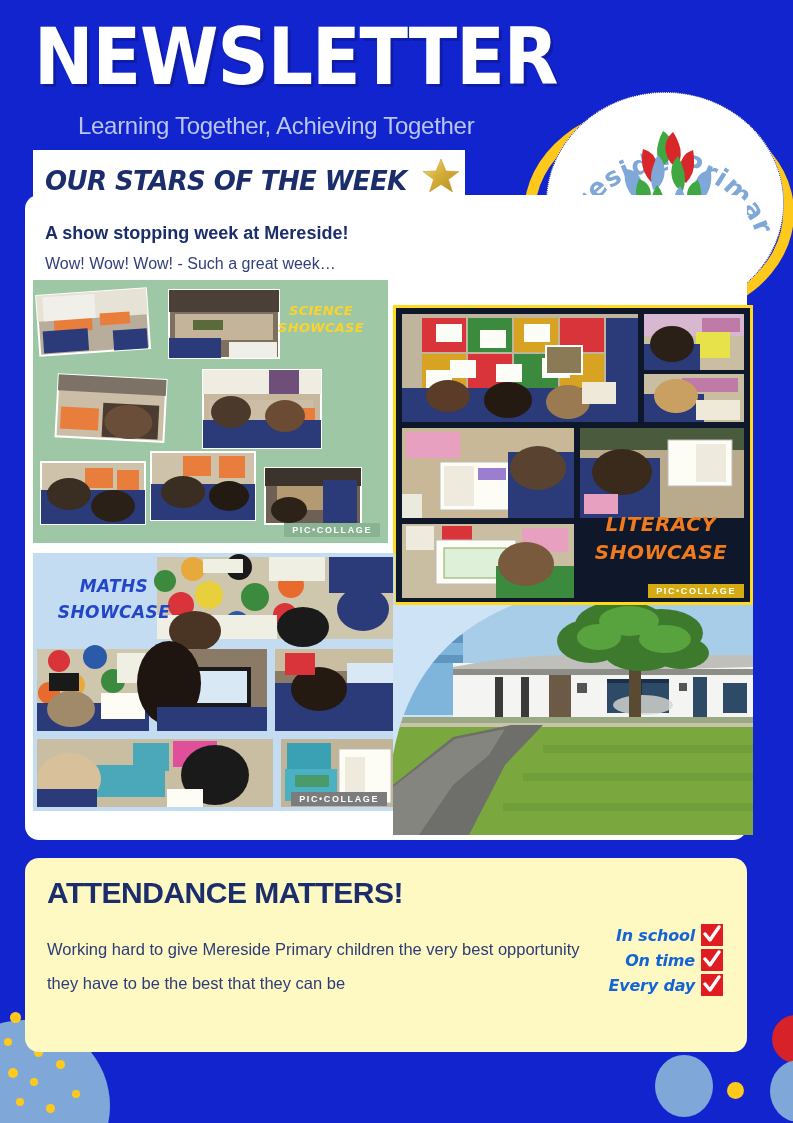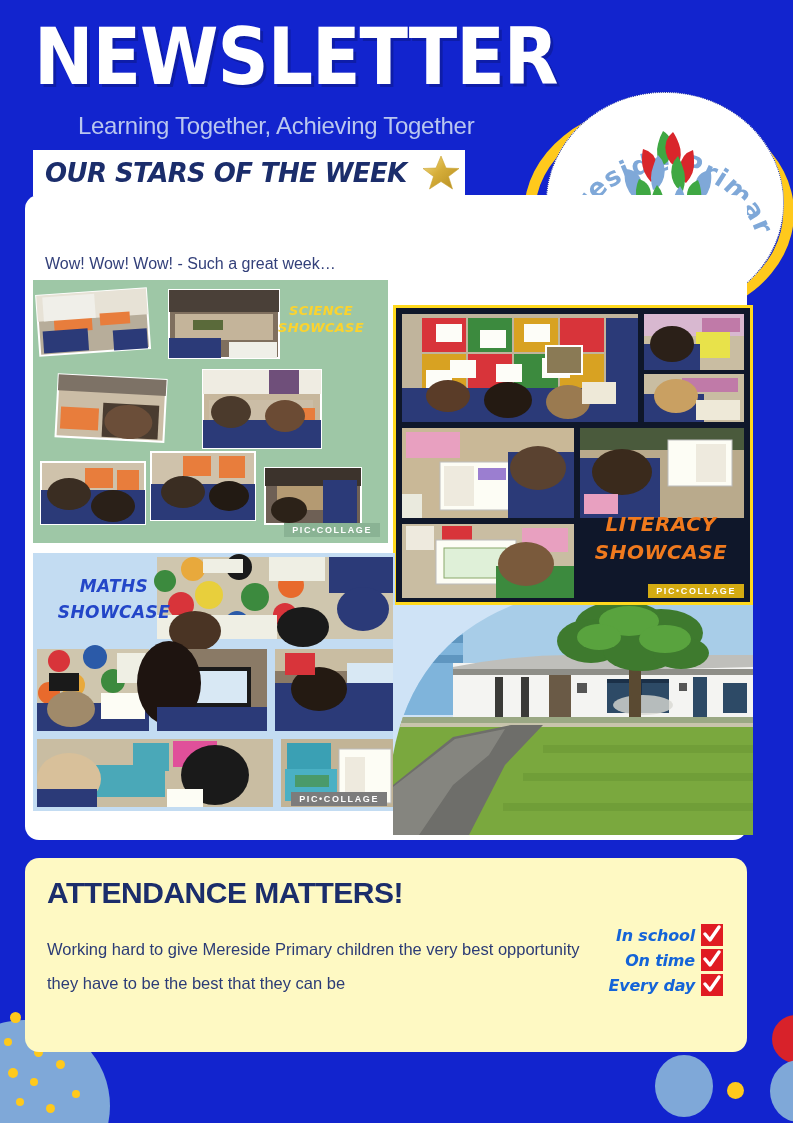--- a/index.html
+++ b/index.html
@@ -32,21 +32,21 @@
   .tagline {
     position:absolute; left:33px; top:112px;
     font-size:24px; color:#b9c6ef; letter-spacing:-0.3px;
     font-family:"Liberation Sans", sans-serif;
     margin-left:45px;
   }
 
   
   .stars-banner {
     position:absolute; left:33px; top:150px; width:432px; height:46px;
-    background:#ffffff; display:flex; align-items:center; padding-left:12px;
+    background:#ffffff; display:flex; align-items:flex-end; padding-left:12px;
   }
   .stars-banner-text {
     font-size:26px; font-weight:900; color:#1b2d6b;
     letter-spacing:-0.6px; font-family:"DejaVu Sans", sans-serif;
     font-style:italic;
   }
   .star-icon { margin-left:14px; width:40px; height:40px; display:block; }
 
   
   .logo-ring {
@@ -220,20 +220,21 @@
         <path d="M95,116 q12,3 12,15 q0,11 -7,14 q-8,-10 -7,-19 q0,-7 2,-10z" fill="#3fa843"></path>
         <path d="M148,117 q-12,4 -11,16 q1,11 8,13 q7,-10 5,-19 q-1,-7 -2,-10z" fill="#7fa8d8"></path>
         <path d="M104,134 q10,3 10,14 q0,10 -6,13 q-7,-9 -6,-18 q0,-6 2,-9z" fill="#d9262b"></path>
         <path d="M140,135 q-10,4 -9,15 q1,10 7,12 q6,-9 4,-18 q-1,-6 -2,-9z" fill="#d9262b"></path>
       </g>
     </svg>
   </div>
 
   <div class="card-main">
 
+    <div class="head-line">A show stopping week at Mereside!</div>
     <div class="sub-line">Wow! Wow! Wow! - Such a great week…</div>
 
     <div class="collage science">
       <svg width="355" height="263" viewBox="0 0 355 263" style="position:absolute;left:0;top:0;">
         <g>
           <g transform="rotate(-4 60 55)">
             <rect x="6" y="12" width="110" height="60" fill="#b7ad9a" stroke="#fff" stroke-width="2"></rect>
             <rect x="6" y="12" width="110" height="26" fill="#e7e2d6"></rect>
             <rect x="22" y="36" width="38" height="14" fill="#e87d3c"></rect>
             <rect x="68" y="34" width="30" height="12" fill="#e87d3c"></rect>

